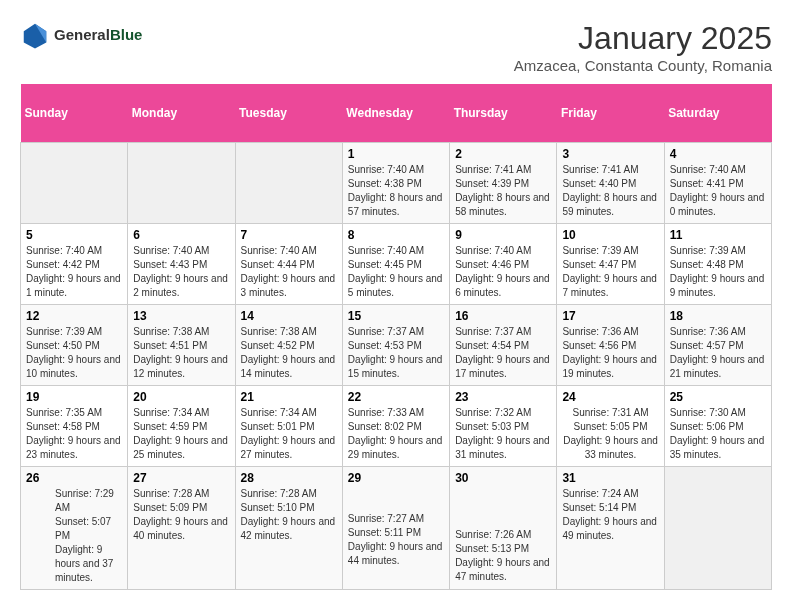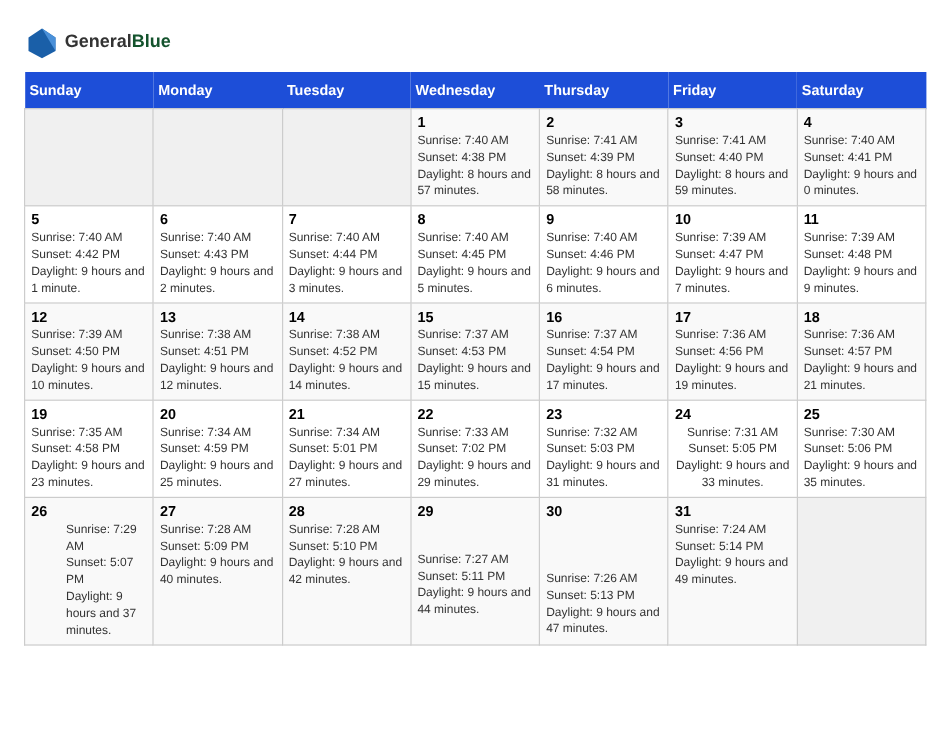--- a/index.html
+++ b/index.html
@@ -51,23 +51,23 @@
     .subtitle {
       font-size: 15px;
       color: #555;
     }
     table {
       width: 100%;
       border-collapse: collapse;
       font-size: 11px;
     }
     thead tr th {
-      background-color: #1d4ed8;
+      background-color: #ec4899;
       color: #fff;
-      padding: 8px 4px;
+      padding: 22px 4px;
       text-align: left;
       font-weight: bold;
       font-size: 12px;
     }
     tbody tr td {
       border: 1px solid #ccc;
       vertical-align: top;
       padding: 4px 5px;
       height: 80px;
       width: calc(100% / 7);
@@ -100,20 +100,24 @@
   <div class="logo">
     <svg class="logo-icon" viewBox="0 0 40 40">
       <polygon points="20,5 35,15 35,30 20,38 5,30 5,15" fill="#1a5fa8"></polygon>
       <polygon points="20,5 35,15 35,30" fill="#4a90d9"></polygon>
     </svg>
     <div class="logo-text">
       <span class="logo-general">General</span>
       <span class="logo-blue">Blue</span>
     </div>
   </div>
+  <div class="title-block">
+    <div class="main-title">January 2025</div>
+    <div class="subtitle">Amzacea, Constanta County, Romania</div>
+  </div>
 </div>
 
 <table>
   <thead>
     <tr>
     <th>Sunday</th>
         <th>Monday</th>
         <th>Tuesday</th>
         <th>Wednesday</th>
         <th>Thursday</th>
@@ -254,21 +258,21 @@
         </td>
         <td>
           <span class="day-number">21</span>
           <div class="day-info" style="white-space: pre-line;">Sunrise: 7:34 AM
 Sunset: 5:01 PM
 Daylight: 9 hours and 27 minutes.</div>
         </td>
         <td>
           <span class="day-number">22</span>
           <div class="day-info" style="white-space: pre-line;">Sunrise: 7:33 AM
-Sunset: 7:02 PM
+Sunset: 8:02 PM
 Daylight: 9 hours and 29 minutes.</div>
         </td>
         <td>
           <span class="day-number">23</span>
           <div class="day-info" style="white-space: pre-line;">Sunrise: 7:32 AM
 Sunset: 5:03 PM
 Daylight: 9 hours and 31 minutes.</div>
         </td>
         <td>
           <span class="day-number">24</span>

